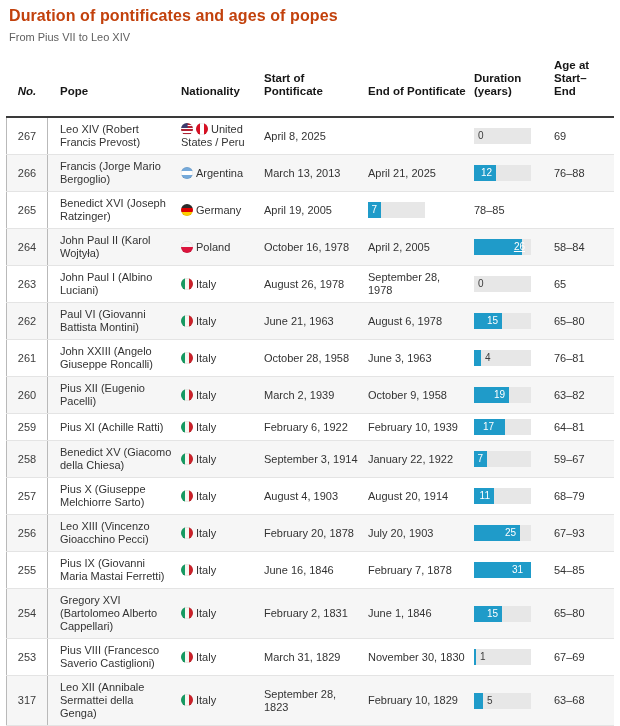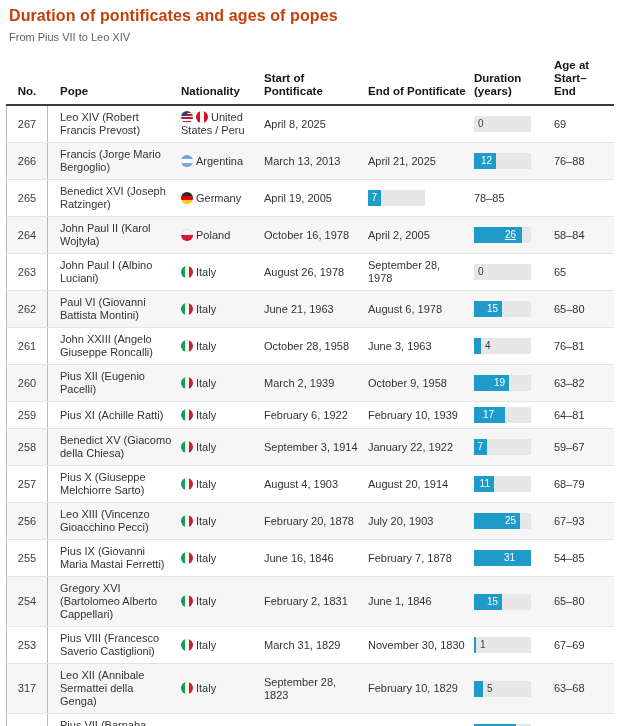--- a/index.html
+++ b/index.html
@@ -14,23 +14,23 @@
   .title{font-size:16px;font-weight:bold;color:#c2410c;margin:0 0 0 3px;letter-spacing:.1px;}
   .subtitle{font-size:11px;color:#5f5f5f;margin:6px 0 0 3px;}
 
   
   .grid-row{display:grid;grid-template-columns:42px 133px 83px 104px 106px 80px 60px;}
   .table{margin-top:14px;}
   .thead{border-bottom:2px solid #3a3a3a;}
   .th{
     display:flex;align-items:flex-end;
     font-size:11.5px;font-weight:bold;color:#161616;line-height:13px;
-    padding:2px 8px 6px 0;
-  }
-  .th.c-no{justify-content:center;padding-right:0;}
+    padding:2px 8px 18px 0;
+  }
+  .th.c-no{justify-content:center;padding-right:0;font-style:italic;}
   .th.c-pope{padding-left:12px;}
   .th.c-end{white-space:nowrap;}
 
   .tbody{border-bottom:1px solid #e0e0e0;}
   .tr{background:#ffffff;}
   .tr.alt{background:#f6f6f6;}
   .tr + .tr{border-top:1px solid #e4e4e4;}
   .td{
     display:flex;align-items:center;
     font-size:11px;line-height:13px;color:#333333;
@@ -152,21 +152,21 @@
     </div>
     <div class="td c-pope">John Paul II (Karol Wojtyła)</div>
     <div class="td c-nat">
       <span class="nat-inner"><span class="flag f-pl"></span><span>Poland</span></span>
     </div>
     <div class="td c-start">October 16, 1978</div>
     <div class="td c-end">April 2, 2005</div>
     <div class="td c-dur">
       <span class="track">
         <span class="fill" style="width: 48px; background: rgb(31, 155, 201);"></span>
-        <span class="bar-label inside" style="right: 15px; text-decoration: underline;">26</span>
+        <span class="bar-label inside" style="right: 6px; text-decoration: underline;">26</span>
       </span>
     </div>
     <div class="td c-age">58–84</div>
   </div>
         <div class="tr grid-row">
     <div class="td c-no">
       <span>263</span>
     </div>
     <div class="td c-pope">John Paul I (Albino Luciani)</div>
     <div class="td c-nat">
@@ -314,21 +314,21 @@
     </div>
     <div class="td c-pope">Pius IX (Giovanni Maria Mastai Ferretti)</div>
     <div class="td c-nat">
       <span class="nat-inner"><span class="flag f-it"></span><span>Italy</span></span>
     </div>
     <div class="td c-start">June 16, 1846</div>
     <div class="td c-end">February 7, 1878</div>
     <div class="td c-dur">
       <span class="track">
         <span class="fill" style="width: 57px; background: rgb(31, 155, 201);"></span>
-        <span class="bar-label inside" style="right: 16px;">31</span>
+        <span class="bar-label inside" style="right: 8px;">31</span>
       </span>
     </div>
     <div class="td c-age">54–85</div>
   </div>
         <div class="tr grid-row alt">
     <div class="td c-no">
       <span>254</span>
     </div>
     <div class="td c-pope">Gregory XVI (Bartolomeo Alberto Cappellari)</div>
     <div class="td c-nat">

